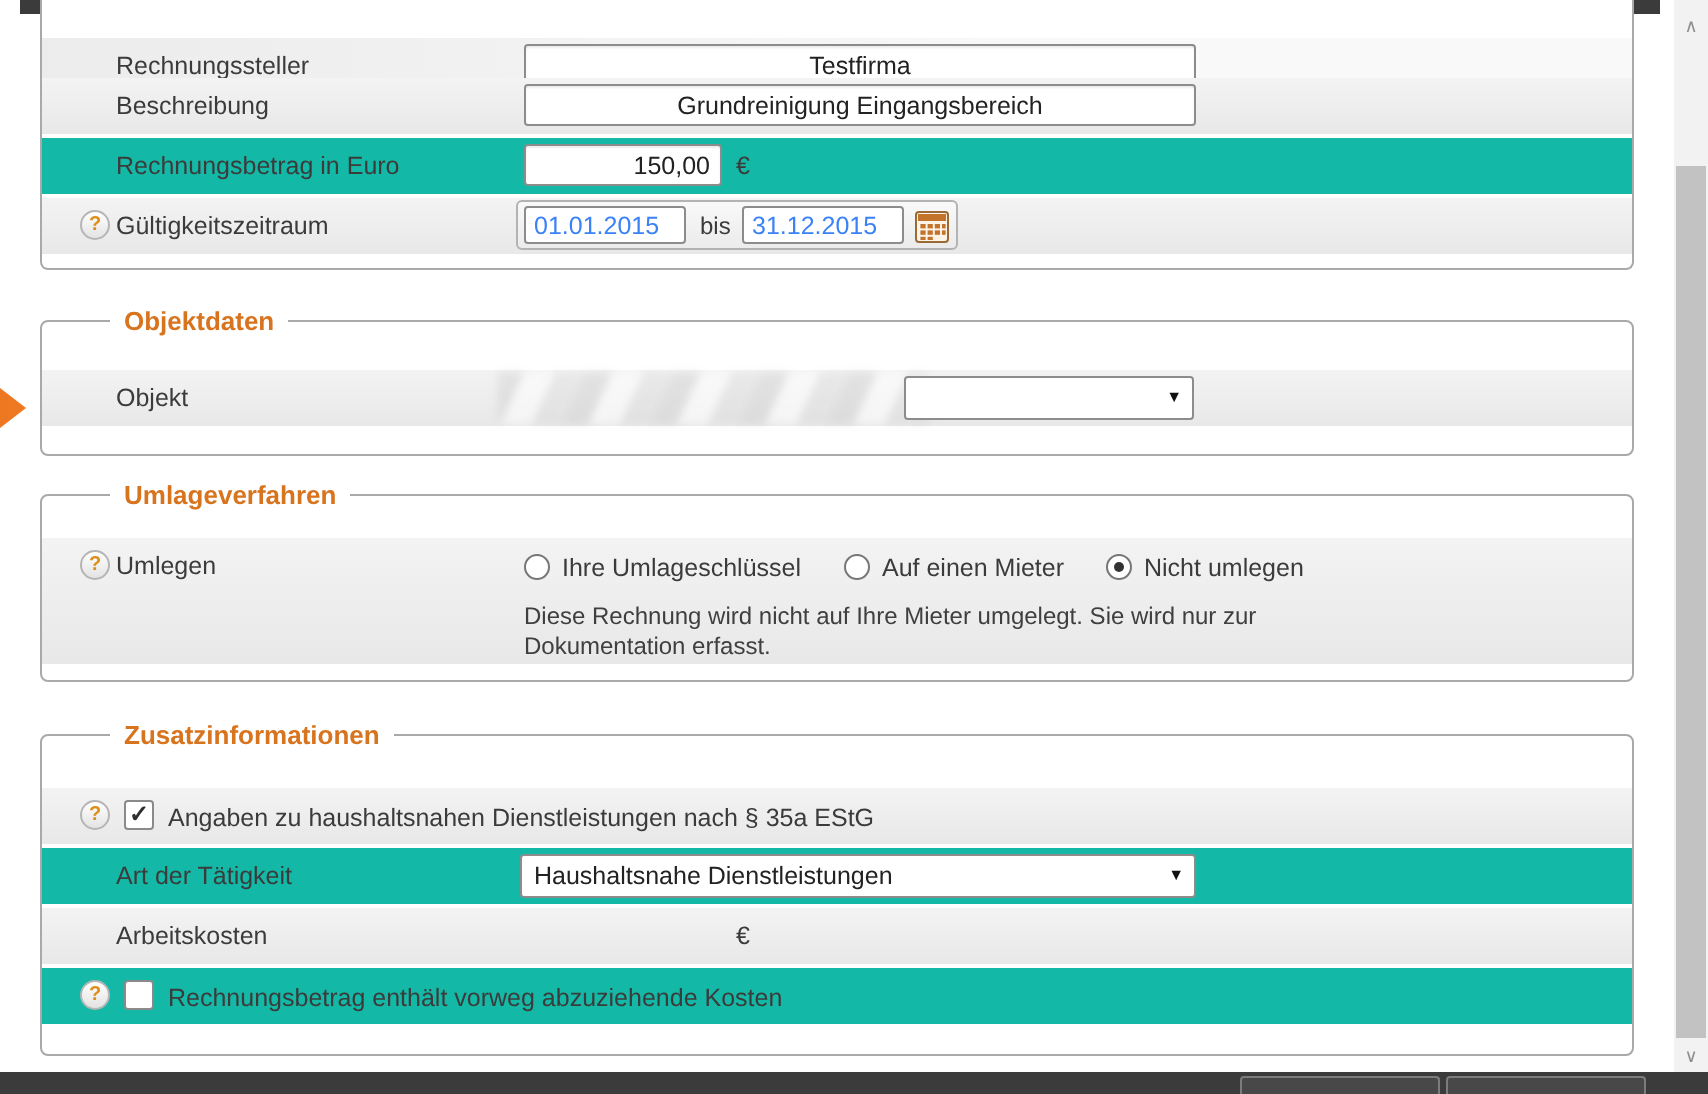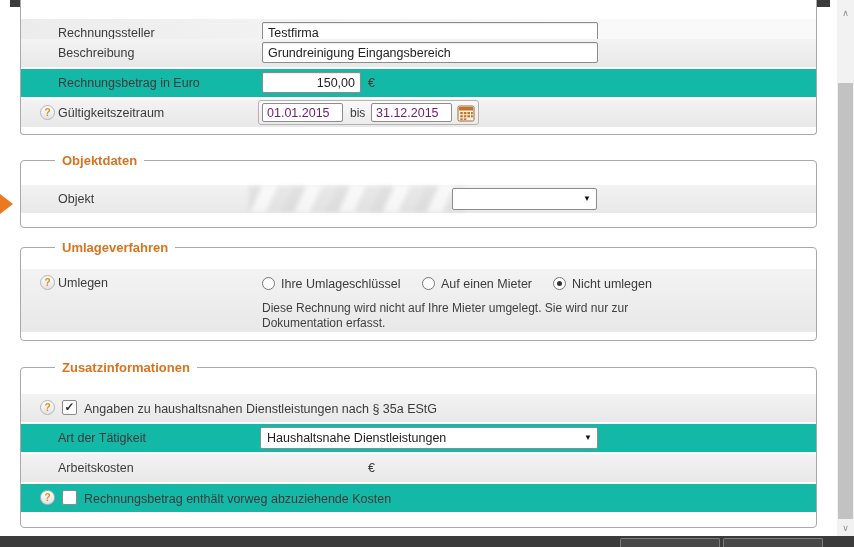--- a/index.html
+++ b/index.html
@@ -26,32 +26,32 @@
   .frow.fade  { background:linear-gradient(90deg,#ececec 0%,#f9f9f9 70%); }
   .flabel { position:absolute; left:37px; top:7px; white-space:nowrap; }
 
   .helpicon { position:absolute; left:19px; top:6px; width:15px; height:15px;
               border:1px solid #b5b5b5; border-radius:50%;
               background:linear-gradient(#ffffff,#e3e3e3); color:#dd8f1c; font-weight:bold;
               font-size:10px; text-align:center; line-height:13px; }
 
   .tinput { position:absolute; top:3px; height:21px; border:1px solid #8c8c8c; border-radius:2px;
             font-family:"Liberation Sans", sans-serif; font-size:12.5px; color:#222;
-            padding:0 5px; background:#fff; box-shadow:inset 0 1px 1px rgba(0,0,0,0.08); }
+            padding:0 5px; background:#fff; box-shadow:inset 0 1px 1px rgba(0,0,0,0.08);text-align:center; }
   .tinput.wide { left:241px; width:336px; }
   .tinput.amount { left:241px; width:99px; text-align:right;padding-left:29px; }
   .currency { position:absolute; left:347px; top:7px; color:#3b3b3b; }
 
   
   .dategroup { position:absolute; left:237px; top:1px; width:221px; height:25px;
                border:1px solid #b3b3b3; border-radius:3px;
                background:linear-gradient(#f9f9f9,#ebebeb); }
   .dategroup .din { position:absolute; top:2px; height:19px; width:81px; border:1px solid #8c8c8c;
                     border-radius:2px; font-family:"Liberation Sans", sans-serif; font-size:12.5px;
-                    color:#701a75; padding:0 4px; background:#fff; }
+                    color:#3b82f6; padding:0 4px; background:#fff; }
   .din.d1 { left:3px; }
   .din.d2 { left:112px; }
   .bis { position:absolute; left:91px; top:5px; font-size:12px; }
   .calbtn { position:absolute; left:198px; top:3px; width:18px; height:18px; padding:0; border:0;
             background:transparent; cursor:pointer; }
 
   
   .dropdown { position:absolute; top:3px; height:22px; background:#fff;
               border:1px solid #8c8c8c; border-radius:2px; }
   .dropdown .val { position:absolute; left:6px; top:3px; white-space:nowrap; color:#222; }

